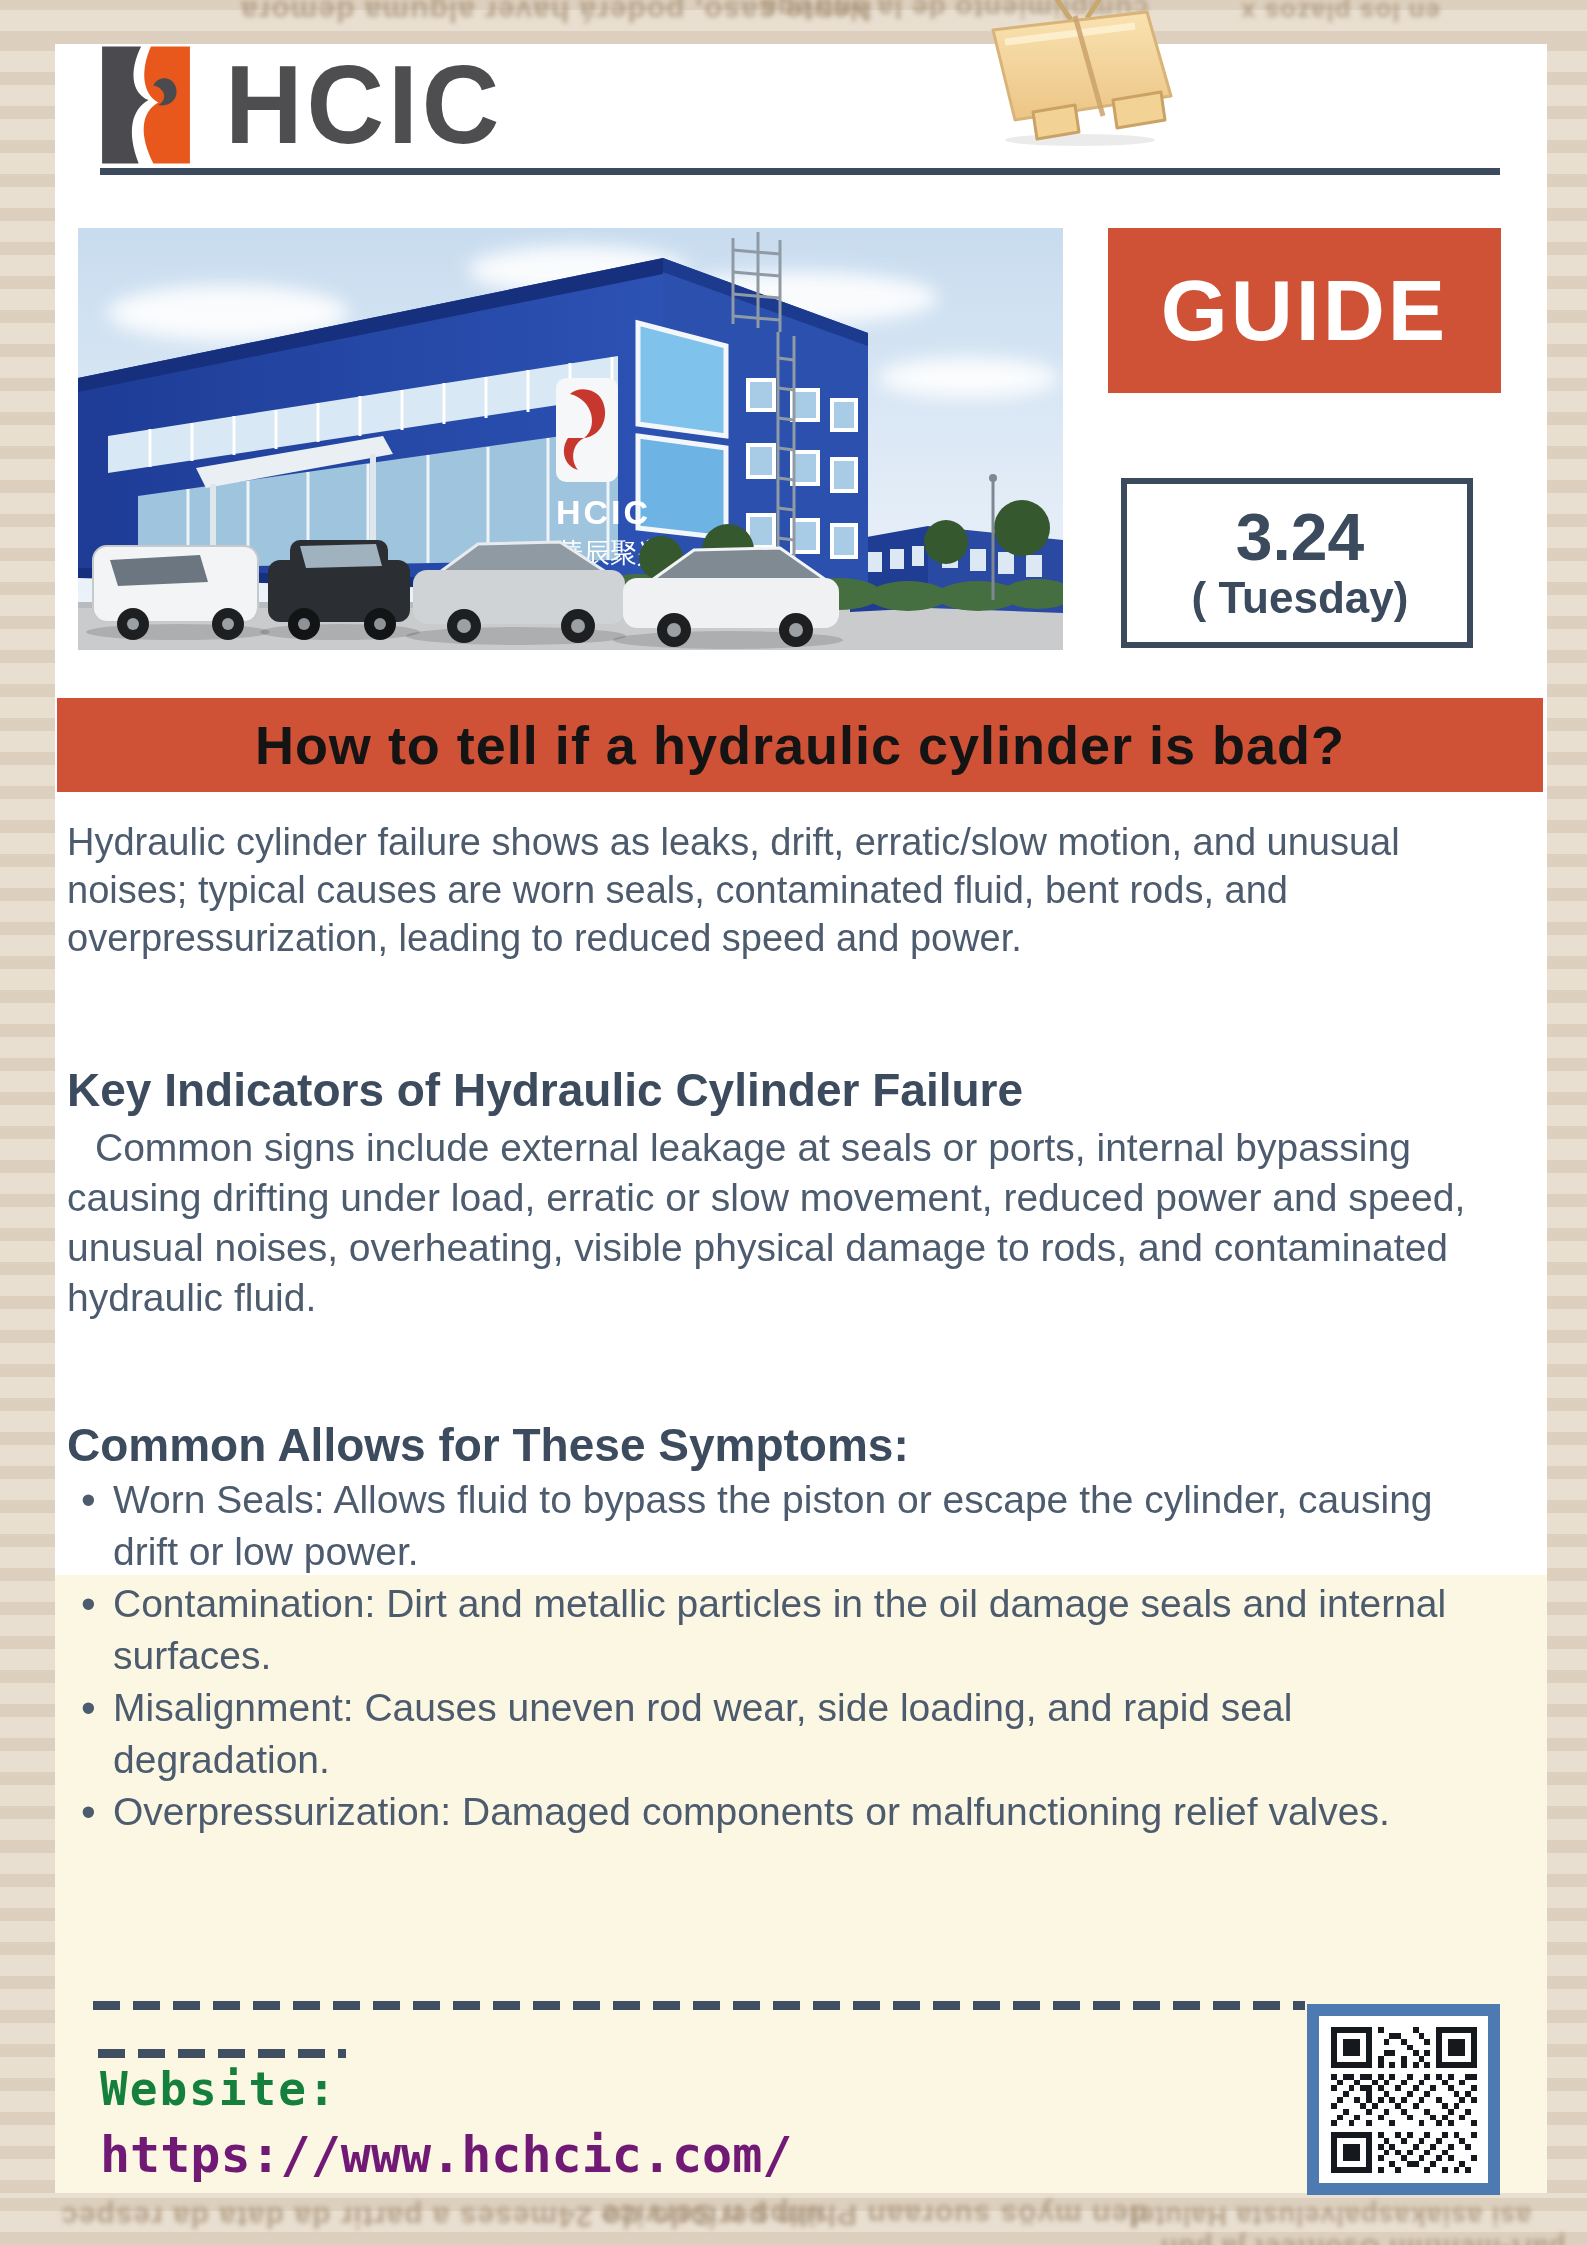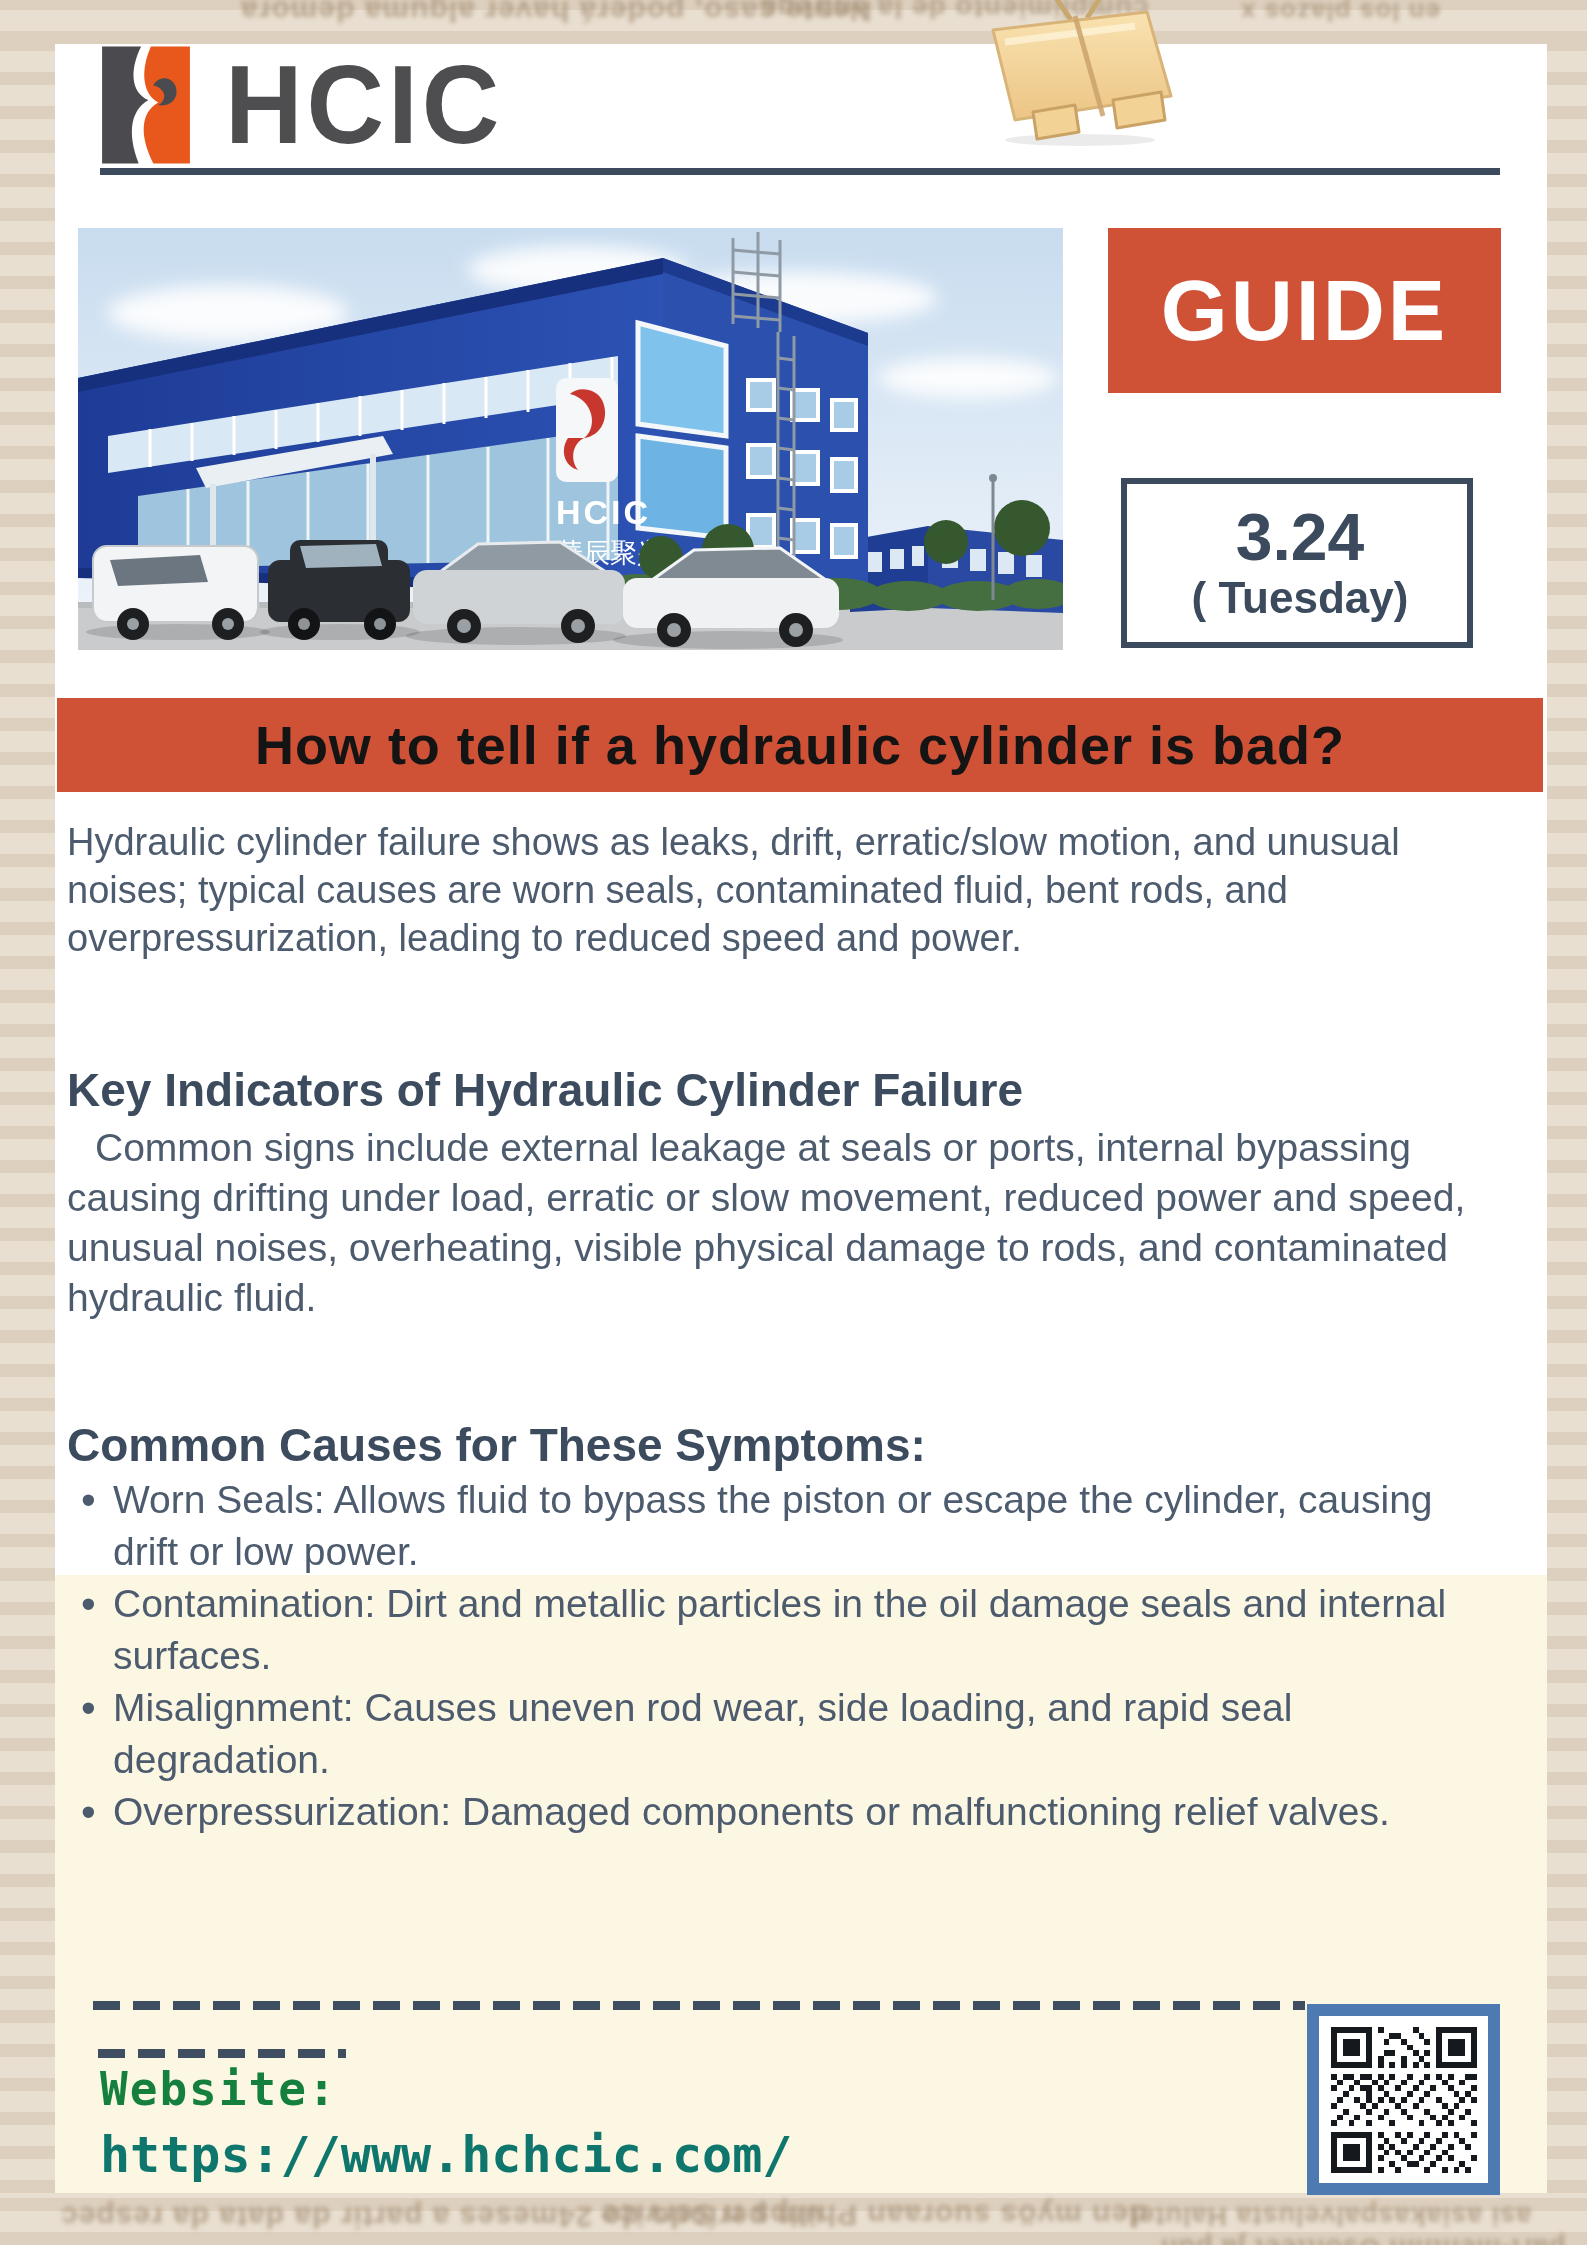--- a/index.html
+++ b/index.html
@@ -106,21 +106,21 @@
   .dash.long{left:38px;top:1957px;width:1212px;}
   .dash.short{left:43px;top:2005px;width:248px;}
   .site-label{
     position:absolute;left:45px;top:2018px;
     font-family:"DejaVu Sans Mono","Liberation Mono",monospace;
     font-size:46px;font-weight:bold;color:#15803d;letter-spacing:2px;
   }
   .site-url{
     position:absolute;left:45px;top:2082px;
     font-family:"DejaVu Sans Mono","Liberation Mono",monospace;
-    font-size:50px;font-weight:bold;color:#0f766e;
+    font-size:50px;font-weight:bold;color:#701a75;
   }
   .qr-frame{
     position:absolute;left:1252px;top:1960px;width:193px;height:191px;
     background:#4d7ab0;box-sizing:border-box;
     display:flex;align-items:center;justify-content:center;
   }
   .qr-inner{width:169px;height:167px;background:#ffffff;display:flex;align-items:center;justify-content:center;}
 </style>
 </head>
 <body>
@@ -361,21 +361,21 @@
 
   <div class="title-banner">
     <span>How to tell if a hydraulic cylinder is bad?</span>
   </div>
 
   <div class="intro">Hydraulic cylinder failure shows as leaks, drift, erratic/slow motion, and unusual noises; typical causes are worn seals, contaminated fluid, bent rods, and overpressurization, leading to reduced speed and power.</div>
 
   <div class="h2 k1">Key Indicators of Hydraulic Cylinder Failure</div>
   <div class="para1">Common signs include external leakage at seals or ports, internal bypassing causing drifting under load, erratic or slow movement, reduced power and speed, unusual noises, overheating, visible physical damage to rods, and contaminated hydraulic fluid.</div>
 
-  <div class="h2 k2">Common Causes for These Symptoms:</div>
+  <div class="h2 k2">Common Allows for These Symptoms:</div>
   <ul class="causes">
     <li>Worn Seals: Allows fluid to bypass the piston or escape the cylinder, causing drift or low power.</li>
     <li>Contamination: Dirt and metallic particles in the oil damage seals and internal surfaces.</li>
     <li>Misalignment: Causes uneven rod wear, side loading, and rapid seal degradation.</li>
     <li>Overpressurization: Damaged components or malfunctioning relief valves.</li>
   </ul>
 
   <div class="dash long"></div>
   <div class="dash short"></div>
   <div class="site-label">Website:</div>

